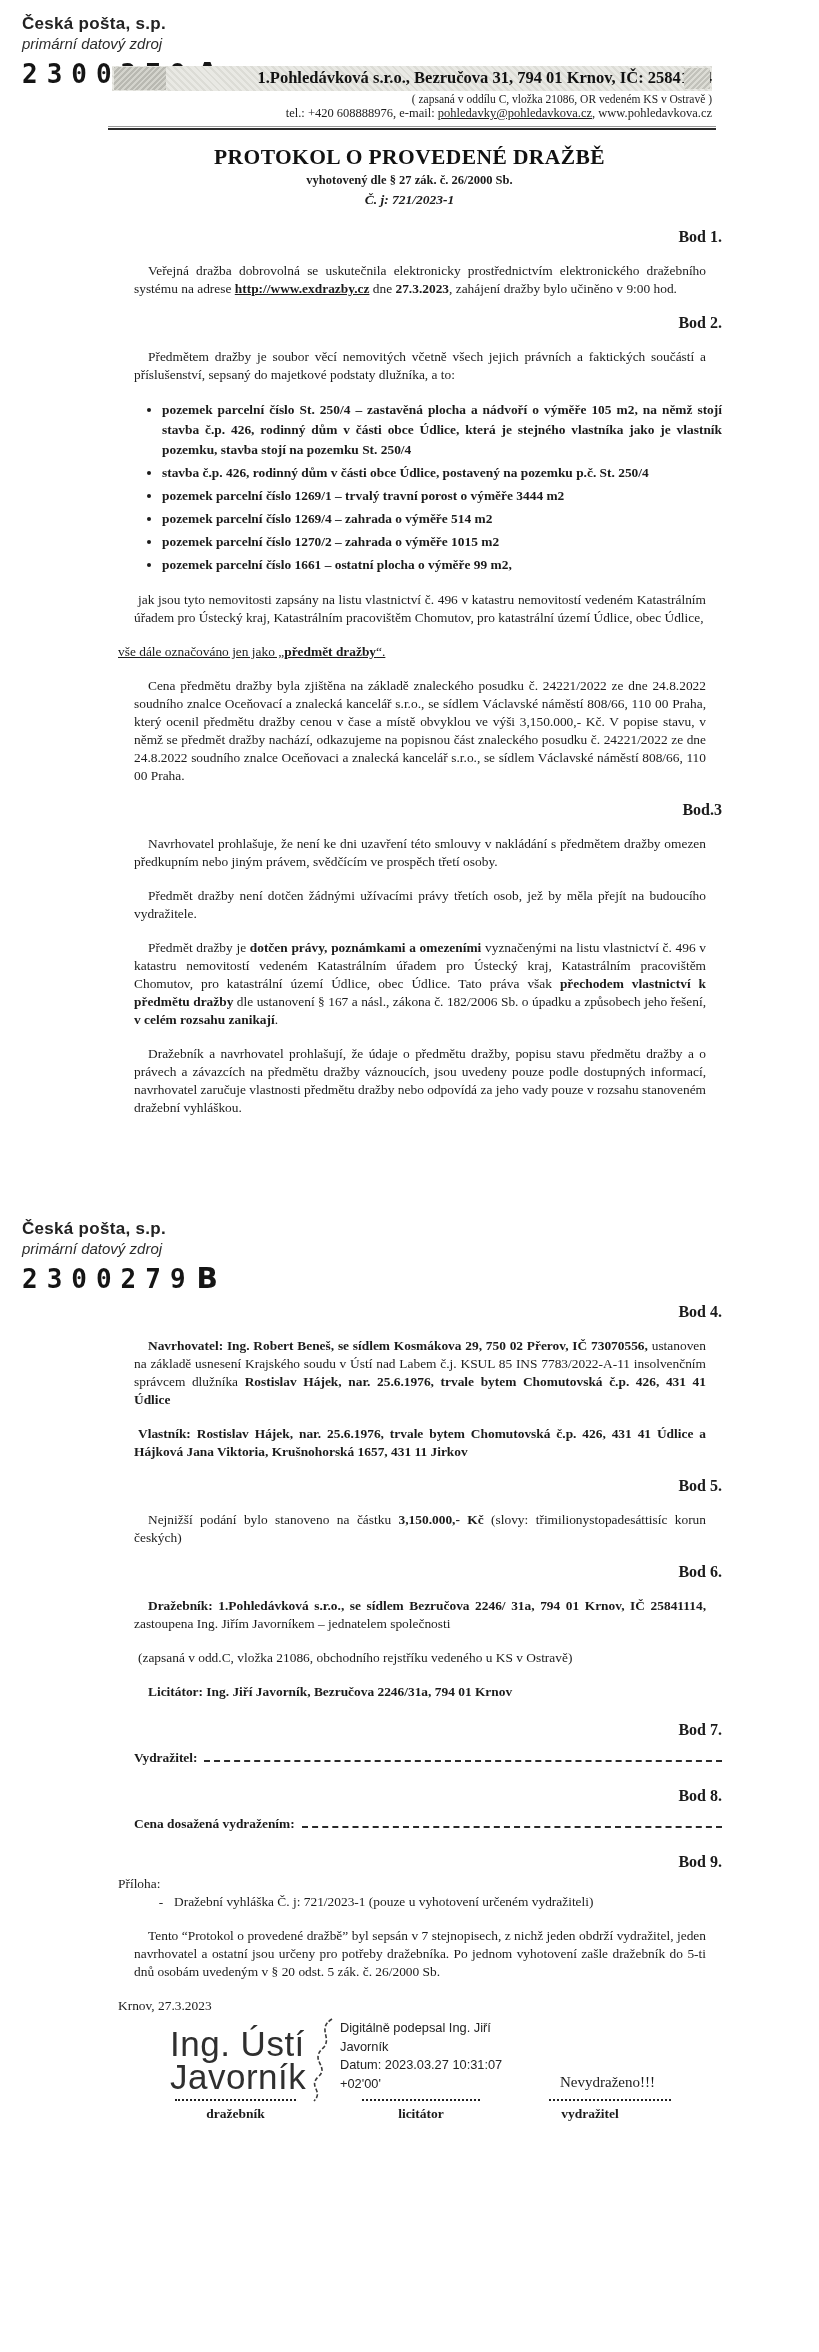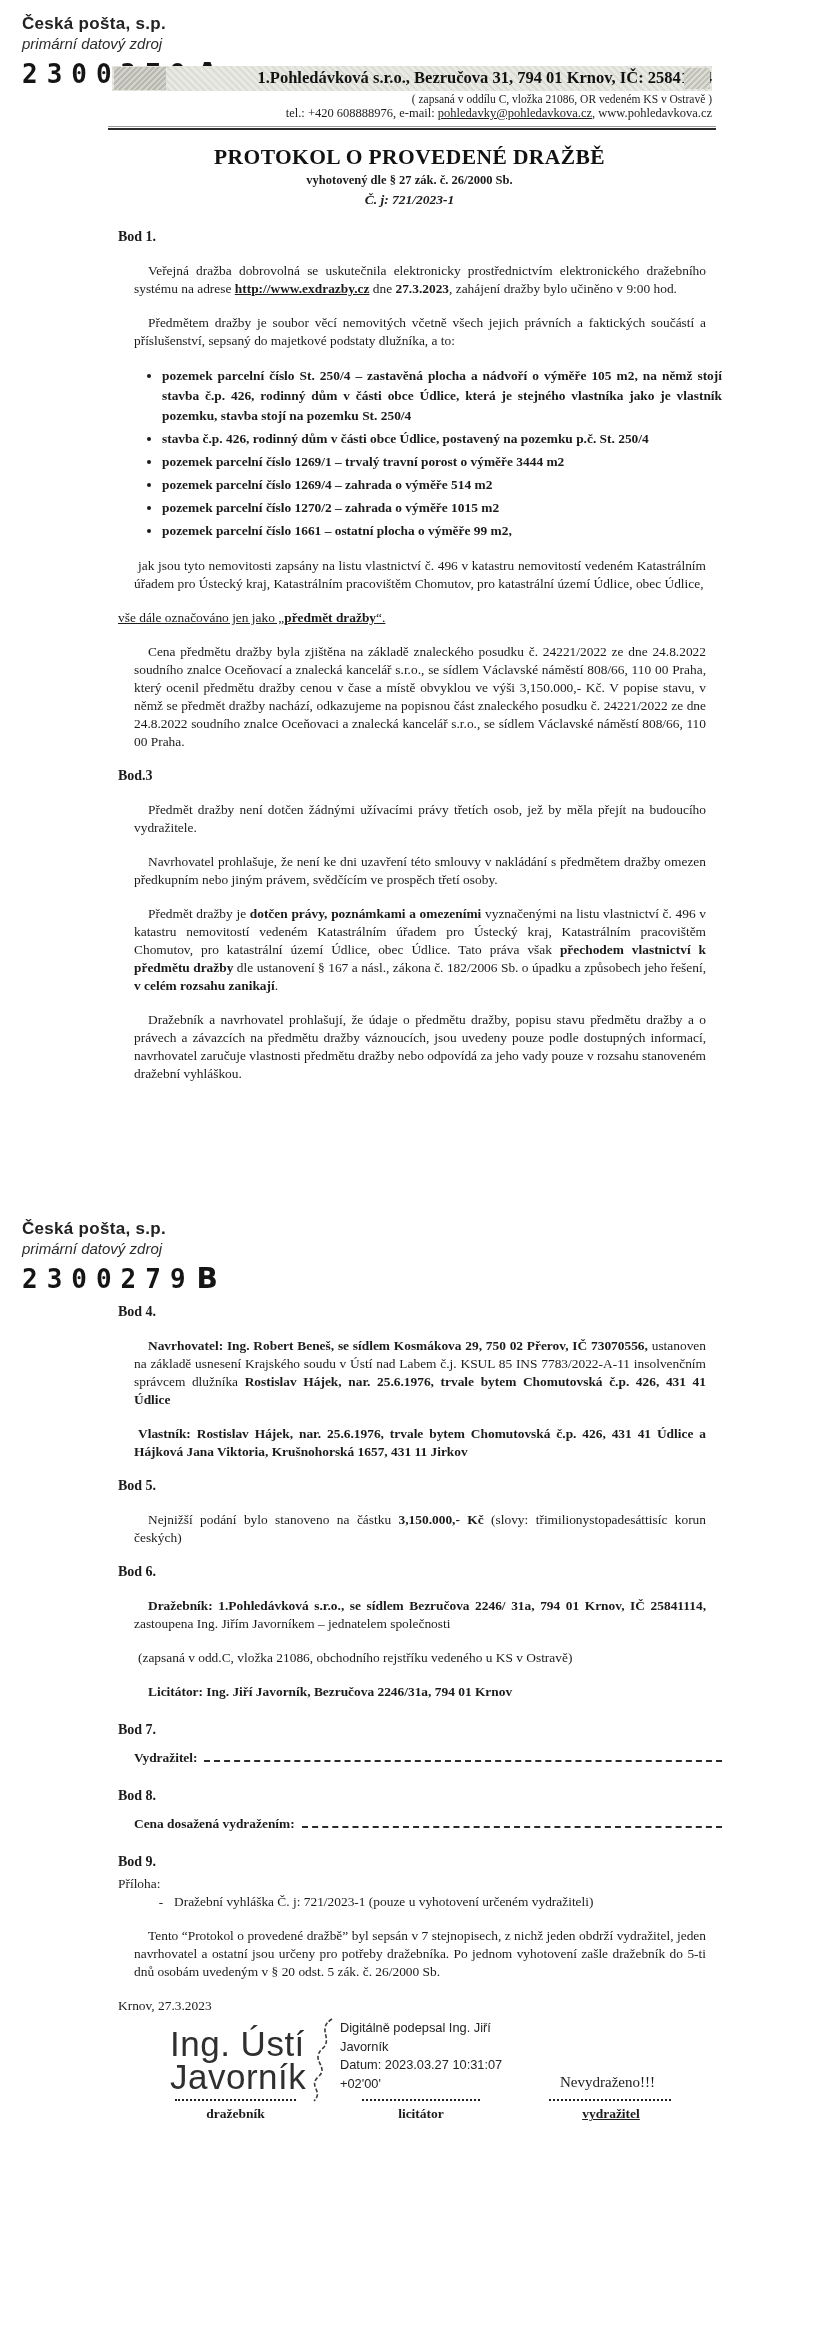--- a/index.html
+++ b/index.html
@@ -38,21 +38,21 @@
   .head-rule{width:608px;margin:5px auto 0;margin-left:108px;height:1px;
     border-top:1px solid #9a9a9a;border-bottom:2.5px solid #2b2b2b;}
 
   
   .doc-title{text-align:center;font-weight:bold;font-size:21.5px;letter-spacing:.4px;margin-top:15px;color:#121212;}
   .doc-subtitle{text-align:center;font-weight:bold;font-size:12.5px;margin-top:3px;}
   .doc-caseno{text-align:center;font-weight:bold;font-style:italic;font-size:13.5px;margin-top:4px;}
 
   
   .content{margin-left:118px;width:604px;font-size:13.4px;line-height:18px;text-align:justify;}
-  .bod{ text-align:left;font-weight:bold;font-size:14px;margin:0;padding:0;}
+  .bod{ text-align:right;font-weight:bold;font-size:16px;margin:0;padding:0;}
   .mt-s{margin-top:10px;} .mt-m{margin-top:16px;} .mt-l{margin-top:20px;}
   p.para{margin:16px;text-indent:14px;}
   p.para.noind{text-indent:4px;}
   .b{font-weight:bold;}
   .ul{text-decoration:underline;}
   ul.props{margin:12px 0 0 28px;padding-left:16px;list-style:disc;}
   ul.props li{font-weight:bold;line-height:20px;margin-bottom:3px;text-align:justify;}
   .alias-line{text-align:left;margin-top:13px;text-decoration:underline;}
 
   
@@ -71,21 +71,21 @@
   .sig-digital{position:absolute;left:222px;top:-2px;width:215px;
     font-family:"Liberation Sans",sans-serif;font-size:12.8px;line-height:18.5px;color:#222;text-align:left;}
   .sig-notsold{position:absolute;left:442px;top:52px;font-weight:normal;font-size:15px;}
   .sig-line{position:absolute;top:78px;border-top:2.5px dotted #222;height:0;}
   .sig-line.l1{left:57px;width:121px;}
   .sig-line.l2{left:244px;width:118px;}
   .sig-line.l3{left:431px;width:122px;}
   .sig-role{position:absolute;top:84px;font-weight:bold;font-size:13.5px;text-align:center;}
   .sig-role.r1{left:57px;width:121px;}
   .sig-role.r2{left:244px;width:118px;}
-  .sig-role.r3{left:432px;width:122px;text-decoration:underline;}
+  .sig-role.r3{left:411px;width:122px;}
 </style>
 </head>
 <body>
 
 <div class="page" id="page1">
 
   <div class="stamp-row">
     <div class="sender-stamp">
       <div class="sender-line1">Česká pošta, s.p.</div>
       <div class="sender-line2">primární datový zdroj</div>
@@ -106,40 +106,41 @@
 
   <div class="doc-title">PROTOKOL O PROVEDENÉ DRAŽBĚ</div>
   <div class="doc-subtitle">vyhotovený dle § 27 zák. č. 26/2000 Sb.</div>
   <div class="doc-caseno">Č. j: 721/2023-1</div>
 
   <div class="content">
 
     <div class="bod mt-l">Bod 1.</div>
     <p class="para"><span>Veřejná dražba dobrovolná se uskutečnila elektronicky prostřednictvím elektronického dražebního systému na adrese </span><span class="b ul">http://www.exdrazby.cz</span><span> dne </span><span class="b">27.3.2023</span><span>, zahájení dražby bylo učiněno v 9:00 hod.</span></p>
 
+    <div class="bod mt-m">Bod 2.</div>
     <p class="para">Předmětem dražby je soubor věcí nemovitých včetně všech jejich právních a faktických součástí a příslušenství, sepsaný do majetkové podstaty dlužníka, a to:</p>
 
     <ul class="props">
       <li>pozemek parcelní číslo St. 250/4 – zastavěná plocha a nádvoří o výměře 105 m2, na němž stojí stavba č.p. 426, rodinný dům v části obce Údlice, která je stejného vlastníka jako je vlastník pozemku, stavba stojí na pozemku St. 250/4</li>
       <li>stavba č.p. 426, rodinný dům v části obce Údlice, postavený na pozemku p.č. St. 250/4</li>
       <li>pozemek parcelní číslo 1269/1 – trvalý travní porost o výměře 3444 m2</li>
       <li>pozemek parcelní číslo 1269/4 – zahrada o výměře 514 m2</li>
       <li>pozemek parcelní číslo 1270/2 – zahrada o výměře 1015 m2</li>
       <li>pozemek parcelní číslo 1661 – ostatní plocha o výměře 99 m2,</li>
     </ul>
 
     <p class="para noind mt-s">jak jsou tyto nemovitosti zapsány na listu vlastnictví č. 496 v katastru nemovitostí vedeném Katastrálním úřadem pro Ústecký kraj, Katastrálním pracovištěm Chomutov, pro katastrální území Údlice, obec Údlice,</p>
 
     <div class="alias-line"><span>vše dále označováno jen jako „</span><span class="b">předmět dražby</span><span>“.</span></div>
 
     <p class="para mt-m">Cena předmětu dražby byla zjištěna na základě znaleckého posudku č. 24221/2022 ze dne 24.8.2022 soudního znalce Oceňovací a znalecká kancelář s.r.o., se sídlem Václavské náměstí 808/66, 110 00 Praha, který ocenil předmětu dražby cenou v čase a místě obvyklou ve výši 3,150.000,- Kč. V popise stavu, v němž se předmět dražby nachází, odkazujeme na popisnou část znaleckého posudku č. 24221/2022 ze dne 24.8.2022 soudního znalce Oceňovaci a znalecká kancelář s.r.o., se sídlem Václavské náměstí 808/66, 110 00 Praha.</p>
 
     <div class="bod mt-m">Bod.3</div>
+    <p class="para">Navrhovatel prohlašuje, že není ke dni uzavření této smlouvy v nakládání s předmětem dražby omezen předkupním nebo jiným právem, svědčícím ve prospěch třetí osoby.</p>
     <p class="para mt-l">Předmět dražby není dotčen žádnými užívacími právy třetích osob, jež by měla přejít na budoucího vydražitele.</p>
-    <p class="para">Navrhovatel prohlašuje, že není ke dni uzavření této smlouvy v nakládání s předmětem dražby omezen předkupním nebo jiným právem, svědčícím ve prospěch třetí osoby.</p>
     <p class="para mt-l"><span>Předmět dražby je </span><span class="b">dotčen právy, poznámkami a omezeními</span><span> vyznačenými na listu vlastnictví č. 496 v katastru nemovitostí vedeném Katastrálním úřadem pro Ústecký kraj, Katastrálním pracovištěm Chomutov, pro katastrální území Údlice, obec Údlice. Tato práva však </span><span class="b">přechodem vlastnictví k předmětu dražby</span><span> dle ustanovení § 167 a násl., zákona č. 182/2006 Sb. o úpadku a způsobech jeho řešení, </span><span class="b">v celém rozsahu zanikají</span><span>.</span></p>
     <p class="para mt-l">Dražebník a navrhovatel prohlašují, že údaje o předmětu dražby, popisu stavu předmětu dražby a o právech a závazcích na předmětu dražby váznoucích, jsou uvedeny pouze podle dostupných informací, navrhovatel zaručuje vlastnosti předmětu dražby nebo odpovídá za jeho vady pouze v rozsahu stanoveném dražební vyhláškou.</p>
 
   </div>
 </div>
 
 <div class="page" id="page2">
 
   <div class="stamp-row">
     <div class="sender-stamp">

